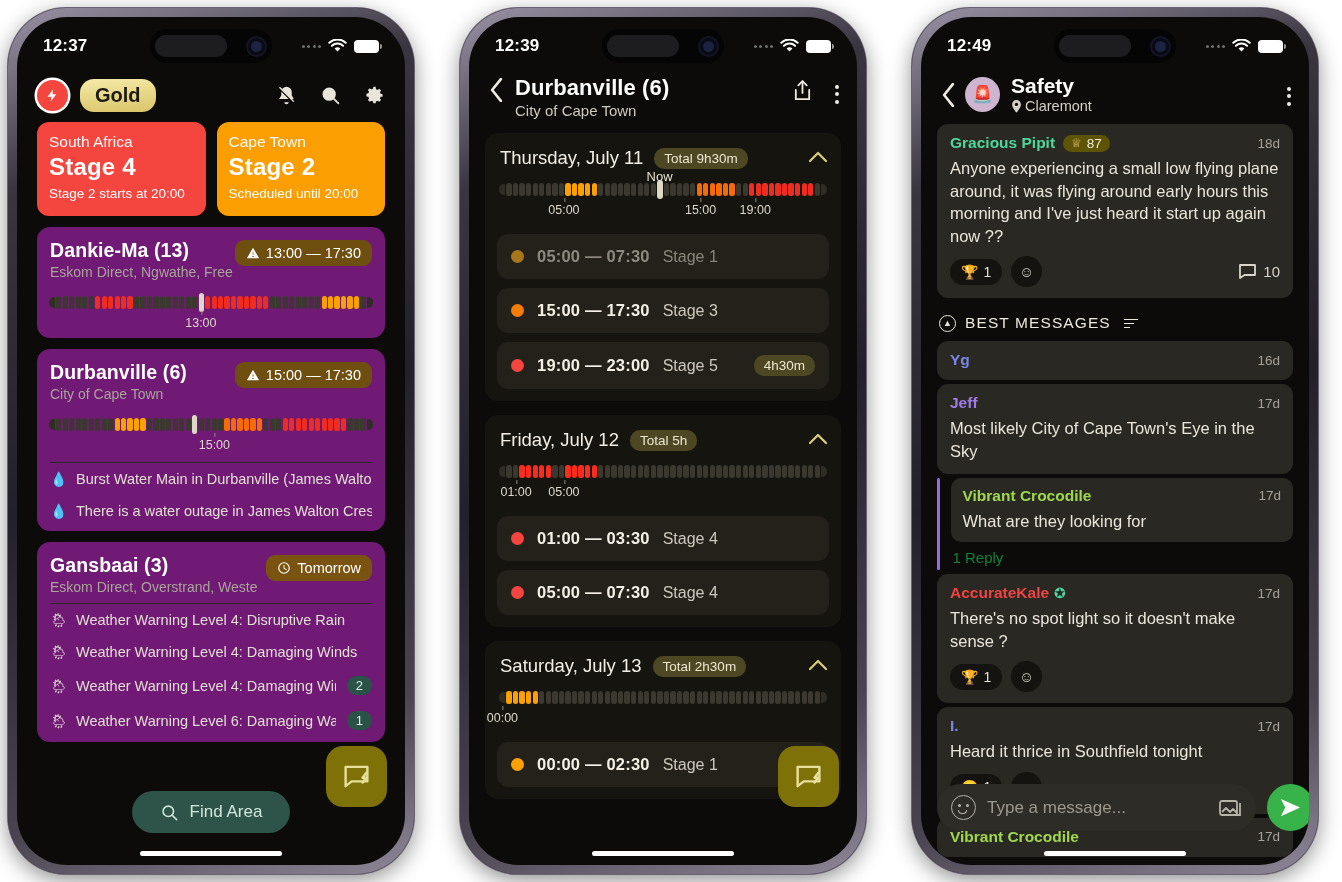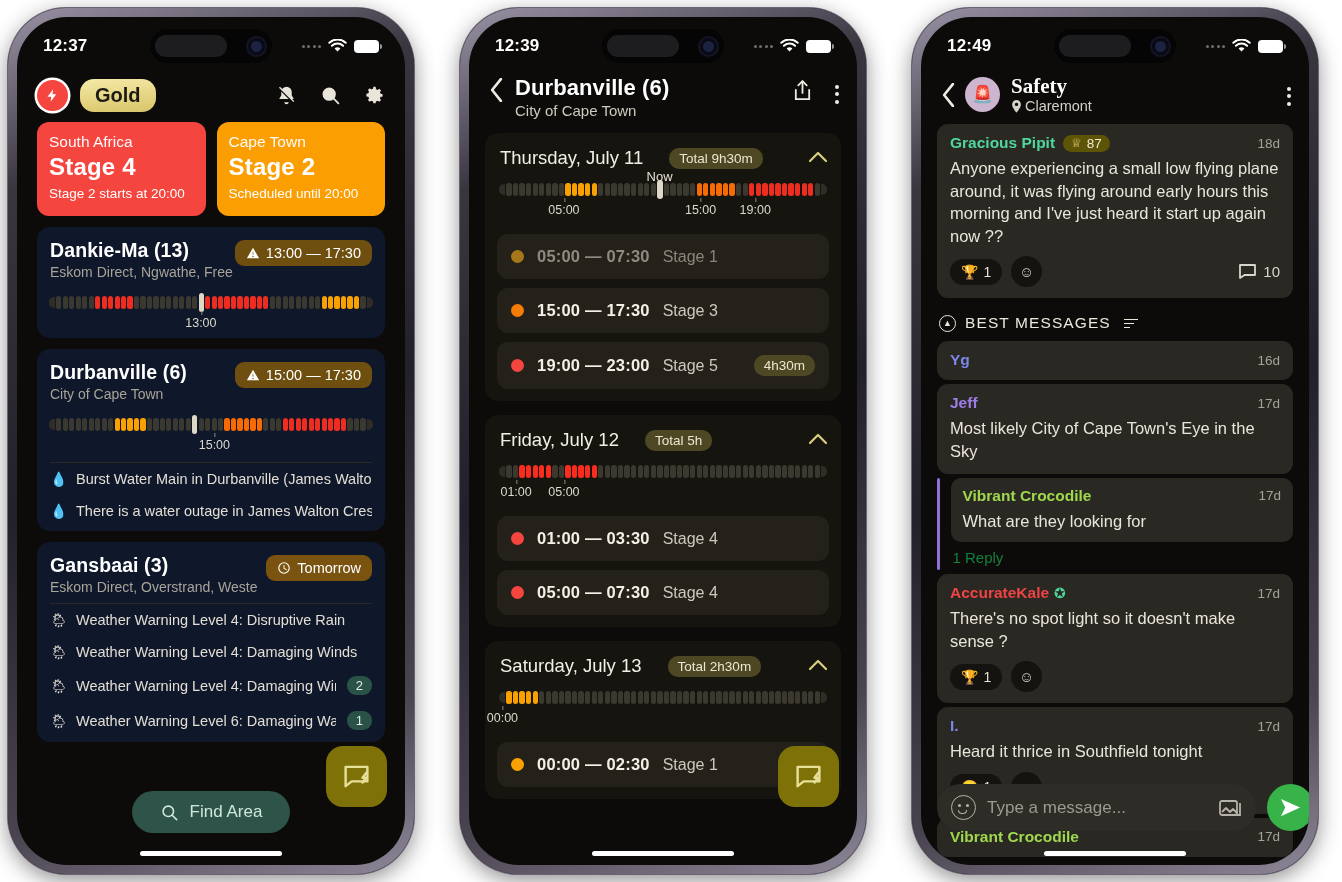--- a/index.html
+++ b/index.html
@@ -84,21 +84,21 @@
   .status-cards{ display:flex; gap:11px; padding: 0 20px; }
   .status-card{ flex:1; border-radius:12px; padding:11px 12px 13px 12px; color:#fff; }
   .sc-red{ background:#f4453f; }
   .sc-orange{ background:#fb9e02; }
   .sc-region{ font-size:15.5px; opacity:.97; }
   .sc-stage{ font-size:24px;font-weight:700; margin:2px 0 4px; letter-spacing:.2px;}
   .sc-sub{ font-size:13.5px; line-height:1.35; }
 
   
   .cards{ padding: 0 20px; }
-  .area-card{ background:#0f172a; border-radius:13px; margin-top:11px; overflow:hidden; }
+  .area-card{ background:#701a75; border-radius:13px; margin-top:11px; overflow:hidden; }
   .area-head{ display:flex; align-items:flex-start; padding:12px 13px 6px 13px; position:relative;}
   .area-title{ font-size:19.5px;font-weight:700;color:#fff;letter-spacing:.1px;}
   .area-sub{ font-size:14px;color:#a8a49a; margin-top:2px; white-space:nowrap; }
   .area-pill{
     position:absolute; right:13px; top:13px;
     display:flex;align-items:center;gap:6px;
     background:#6f4f10; color:#fff; border-radius:9px; padding:5px 11px; font-size:14.5px;
   }
   .area-pill svg{ width:14px;height:14px;fill:#fff; }
   .pill-amber{ background:#7a5310; }
@@ -145,21 +145,21 @@
   .back-chev svg{ width:15px;height:24px;stroke:currentColor;stroke-width:2.4;fill:none;}
   .p2-titles{ margin-left:6px; }
   .p2-title{ font-size:22px;font-weight:700;color:#fff;letter-spacing:.1px;}
   .p2-sub{ font-size:15px;color:#cfcabe;margin-top:1px;}
   .p2-actions{ margin-left:auto; display:flex; align-items:center; gap:22px; padding-top:4px;}
   .p2-actions svg{ width:21px;height:23px; }
   .kebab{ display:flex;flex-direction:column;gap:3.5px;align-items:center;padding-top:3px;}
   .kebab i{ width:4px;height:4px;border-radius:50%;background:#efebe2;display:block;}
 
   .day-card{ background:#15140f; border-radius:13px; margin:0 16px 14px 16px; padding:12px 12px 12px 12px;}
-  .day-head{ display:flex; align-items:center; gap:26px; padding: 2px 2px 0 3px;}
+  .day-head{ display:flex; align-items:center; gap:11px; padding: 2px 2px 0 3px;}
   .day-name{ font-size:18.5px;color:#f2eee5; }
   .day-total{ background:#4d4724; color:#ece6cf; border-radius:10px; padding:3px 10px; font-size:13.5px;}
   .day-chev{ margin-left:auto; color:#d9cf7f; }
   .day-chev svg{ width:18px;height:12px;stroke:currentColor;stroke-width:2.2;fill:none;}
 
   .stage-row{
     display:flex;align-items:center;gap:13px;
     background:#232119; border-radius:11px; padding:13px 14px; margin-top:9px;
   }
   .stage-dot{ width:13px;height:13px;border-radius:50%;flex:none; }
@@ -169,21 +169,21 @@
   .stage-label.dim{ color:#8a867c; }
   .stage-dur{ margin-left:auto;background:#4d4724;color:#ece6cf;border-radius:10px;padding:3px 10px;font-size:13.5px;}
 
   
   .p3-head{ display:flex; align-items:center; padding: 0 18px 10px 14px; }
   .p3-avatar{
     width:35px;height:35px;border-radius:50%;background:#cdb4cf;margin-left:4px;
     display:flex;align-items:center;justify-content:center;font-size:17px;
   }
   .p3-titles{ margin-left:11px; }
-  .p3-title{ font-size:21px;font-weight:700;color:#fff;line-height:1.05;font-family:Liberation Serif, serif;}
+  .p3-title{ font-size:21px;font-weight:700;color:#fff;line-height:1.05;}
   .p3-loc{ font-size:14.5px;color:#d6d1c6;display:flex;align-items:center;gap:3px;margin-top:1px;}
   .p3-loc svg{ width:11px;height:13px;fill:#d6d1c6;}
 
   .msg-card{ background:#2a2822; border-radius:11px; margin:0 16px 4px 16px; padding:10px 13px 11px 13px;}
   .msg-top{ display:flex;align-items:center;gap:8px; }
   .msg-author{ font-size:15.5px;font-weight:700; }
   .msg-award{ display:flex;align-items:center;gap:5px;background:#5d5408;border-radius:9px;padding:1px 8px;
               font-size:13.5px;color:#f0ecd6;}
   .msg-award span.g{ color:#f2d479; font-size:12px;}
   .msg-age{ margin-left:auto;font-size:13.5px;color:#a6a29a;}

